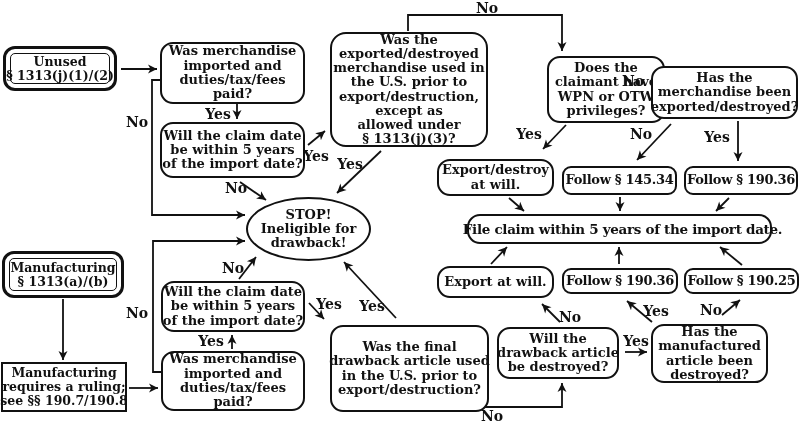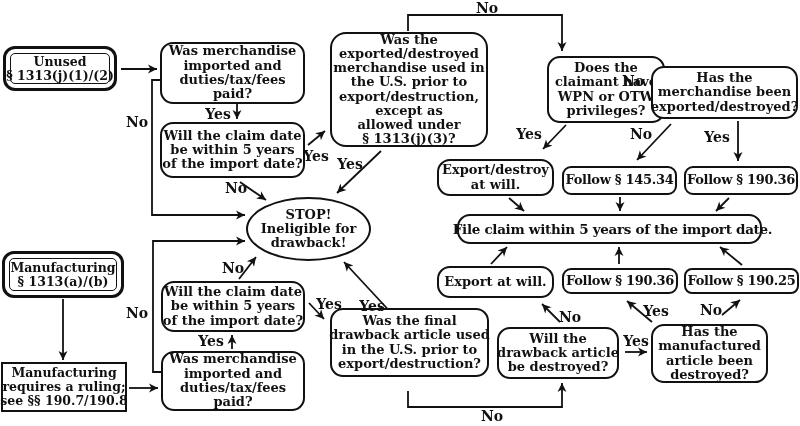--- a/index.html
+++ b/index.html
@@ -101,37 +101,37 @@
 WPN or OTW
 privileges?</div>
   <div class="node" style="left:651px;top:66px;width:147px;height:53px;">Has the
 merchandise been
 exported/destroyed?</div>
 
   <div class="node" style="left:437px;top:159px;width:117px;height:37px;">Export/destroy
 at will.</div>
   <div class="node small" style="left:562px;top:166px;width:115px;height:29px;">Follow § 145.34</div>
   <div class="node small" style="left:684px;top:166px;width:114px;height:29px;">Follow § 190.36</div>
-  <div class="node wide" style="left:457px;top:214px;width:305px;height:30px;padding-left:8px;">File claim within 5 years of the import date.</div>
+  <div class="node wide" style="left:467px;top:214px;width:305px;height:30px;padding-left:8px;">File claim within 5 years of the import date.</div>
   <div class="node" style="left:437px;top:266px;width:117px;height:32px;">Export at will.</div>
   <div class="node small" style="left:562px;top:268px;width:116px;height:26px;">Follow § 190.36</div>
-  <div class="node small" style="left:684px;top:268px;width:115px;height:26px;border-radius:8px;">Follow § 190.25</div>
+  <div class="node small" style="left:684px;top:268px;width:115px;height:26px;">Follow § 190.25</div>
 
   <div class="node ellipse" style="left:246px;top:197px;width:125px;height:64px;">STOP!
 Ineligible for
 drawback!</div>
 
   <div class="node" style="left:161px;top:281px;width:144px;height:51px;">Will the claim date
 be within 5 years
 of the import date?</div>
   <div class="node" style="left:161px;top:351px;width:144px;height:60px;">Was merchandise
 imported and
 duties/tax/fees
 paid?</div>
-  <div class="node" style="left:330px;top:308px;width:159px;height:69px;">Was the final
+  <div class="node" style="left:330px;top:325px;width:159px;height:87px;">Was the final
 drawback article used
 in the U.S. prior to
 export/destruction?</div>
   <div class="node" style="left:497px;top:327px;width:122px;height:52px;">Will the
 drawback article
 be destroyed?</div>
   <div class="node" style="left:651px;top:324px;width:117px;height:59px;">Has the
 manufactured
 article been
 destroyed?</div>

